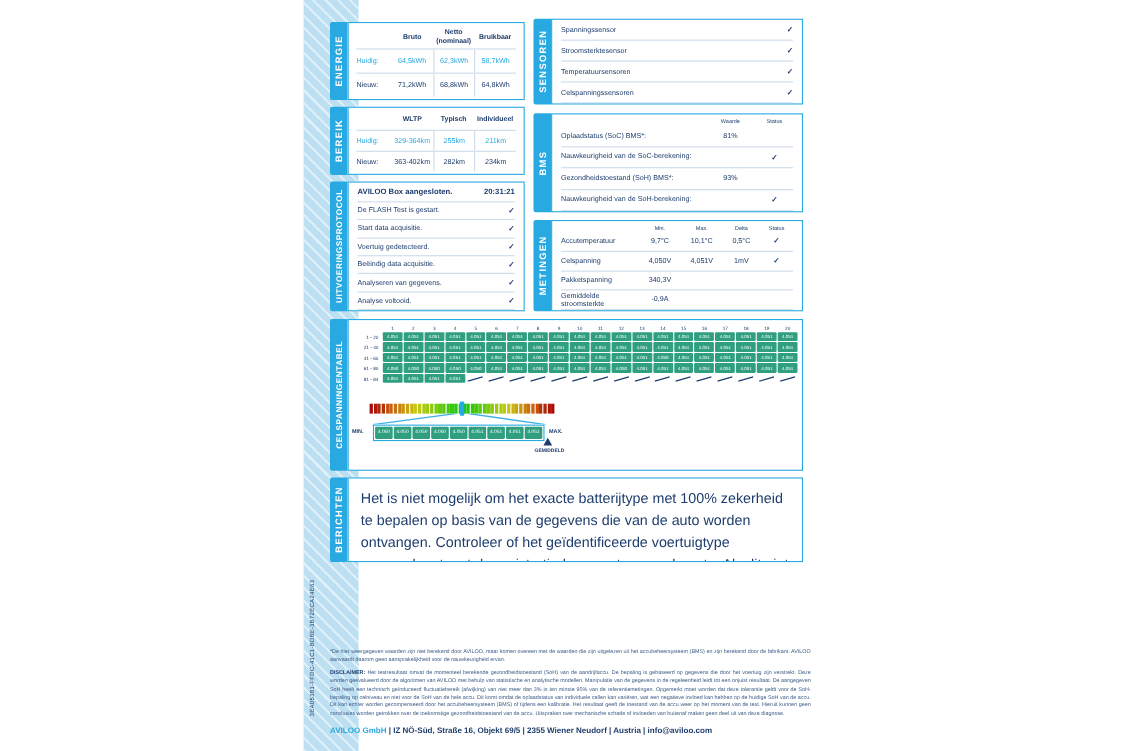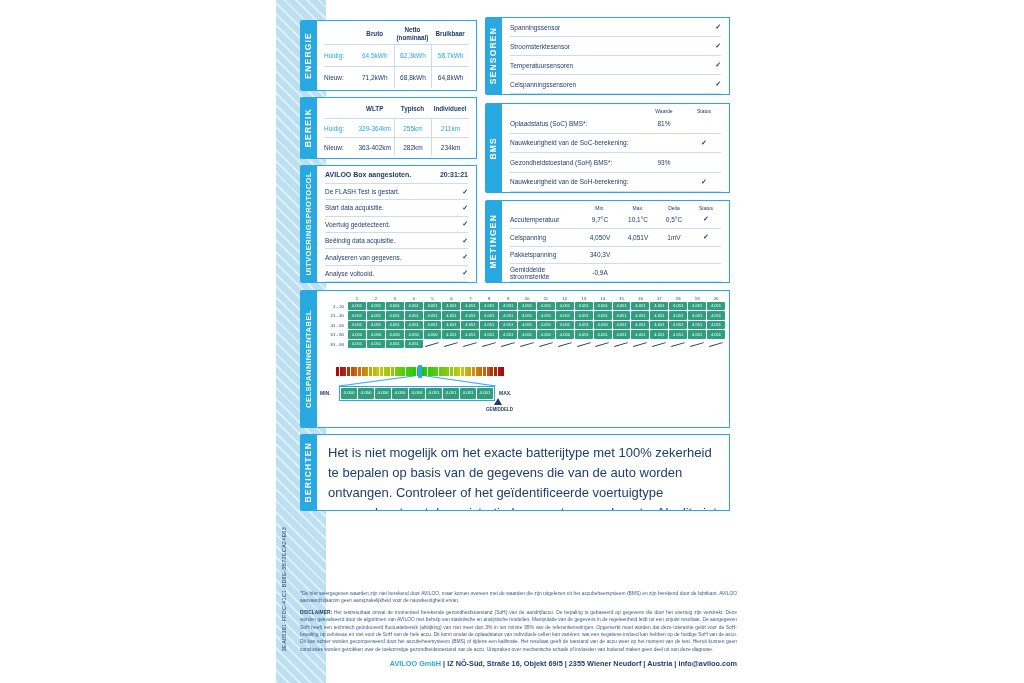--- a/index.html
+++ b/index.html
@@ -85,21 +85,21 @@
   #avg-lab{position:absolute;left:154px;top:116px;width:57px;text-align:center;
         font-size:4.5px;font-weight:bold;color:var(--navy)}
   
   .msg{padding:8px 11px;font-size:13px;line-height:1.55;color:var(--navy)}
   
   #fnote,#disc{position:absolute;left:300px;width:437px;font-size:4.9px;line-height:1.5;
         color:#3c5c86;text-align:justify}
   #fnote{top:590px}
   #disc{top:609px}
   #disc b,#fnote b{color:#1e3d6d}
-  #foot{position:absolute;left:300px;top:659px;width:437px;text-align:right;
+  #foot{position:absolute;left:300px;top:659px;width:437px;text-align:left;
         font-size:7.3px;font-weight:bold;color:var(--navy)}
   #foot .brand{color:var(--accent)}
   
   #sec-energie {left:300px;top:20px;width:177px;height:71px}
   #sec-bereik  {left:300px;top:97px;width:177px;height:62px}
   #sec-protocol{left:300px;top:165px;width:177px;height:118px}
   #sec-sensoren{left:485px;top:17px;width:245px;height:78px}
   #sec-bms     {left:485px;top:103px;width:245px;height:90px}
   #sec-metingen{left:485px;top:200px;width:245px;height:83px}
   #sec-cells   {left:300px;top:290px;width:430px;height:138px}

